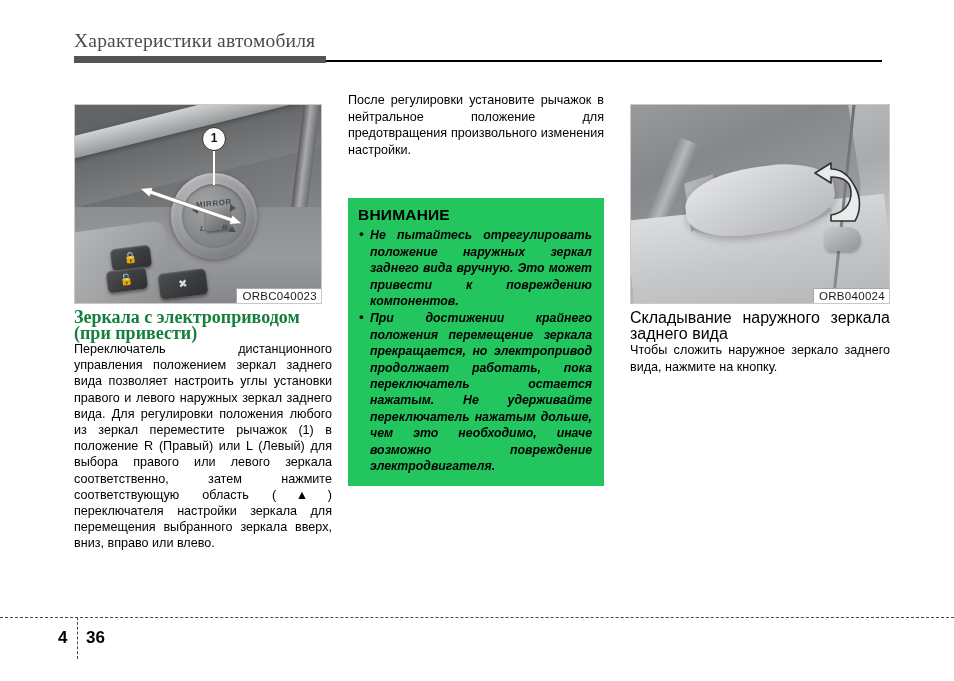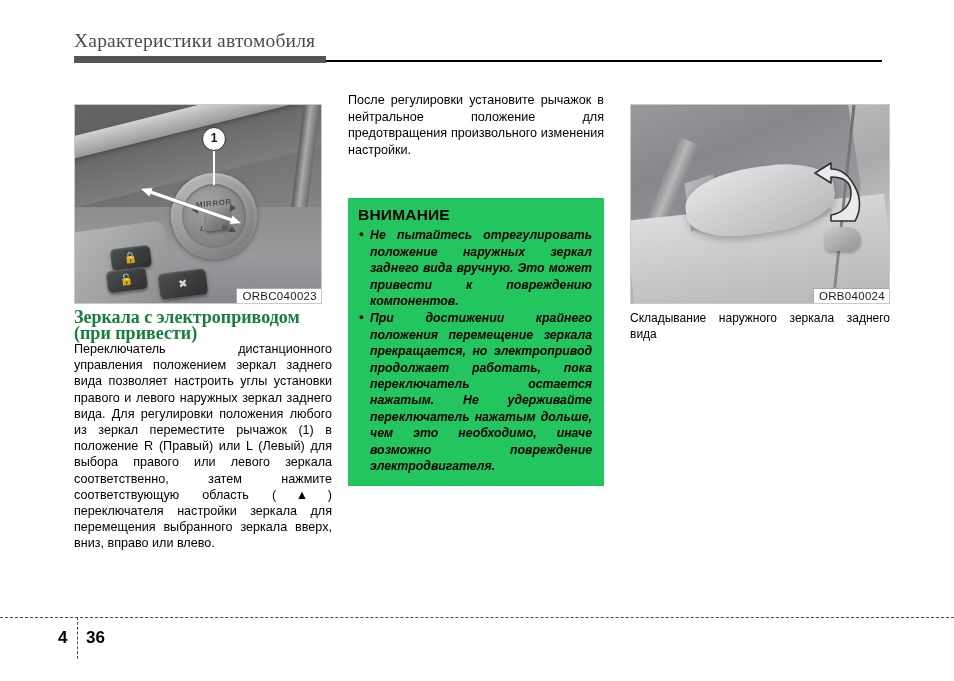--- a/index.html
+++ b/index.html
@@ -382,21 +382,21 @@
   .warn-item::before {
     content: "•";
     position: absolute;
     left: 1px;
     top: -1px;
     font-size: 13px;
   }
 
   .right-heading {
     font-family: "Liberation Sans", sans-serif;
-    font-size: 12px;
+    font-size: 16px;
     line-height: 16.2px;
     text-align: justify;
     margin-top: 6px;
   }
   .right-para {
     font-family: "Liberation Sans", sans-serif;
     font-size: 12.6px;
     line-height: 16.2px;
     text-align: justify;
     margin: 0;
@@ -522,20 +522,21 @@
         <div class="ms-handle"></div>
 
         <svg class="fold-arrow" viewBox="0 0 58 76">
           <path d="M26 10 L10 20 L26 30 L26 24 C40 24 46 30 46 40 C46 52 38 60 26 62 L26 68 L50 68 C56 58 56 44 50 34 C44 22 36 16 26 16 Z" fill="#e9eaec" stroke="#2f3031" stroke-width="1.6" stroke-linejoin="round"></path>
         </svg>
       </div>
       <div class="fig-code">ORB040024</div>
     </div>
 
     <div class="right-heading">Складывание наружного зеркала заднего вида</div>
+    <p class="right-para">Чтобы сложить наружное зеркало заднего вида, нажмите на кнопку.</p>
   </div>
 
   <div class="footer-dash"></div>
   <div class="footer-sep"></div>
   <div class="footer-chapter">4</div>
   <div class="footer-page">36</div>
 
 </div>
 
 </body></html>

